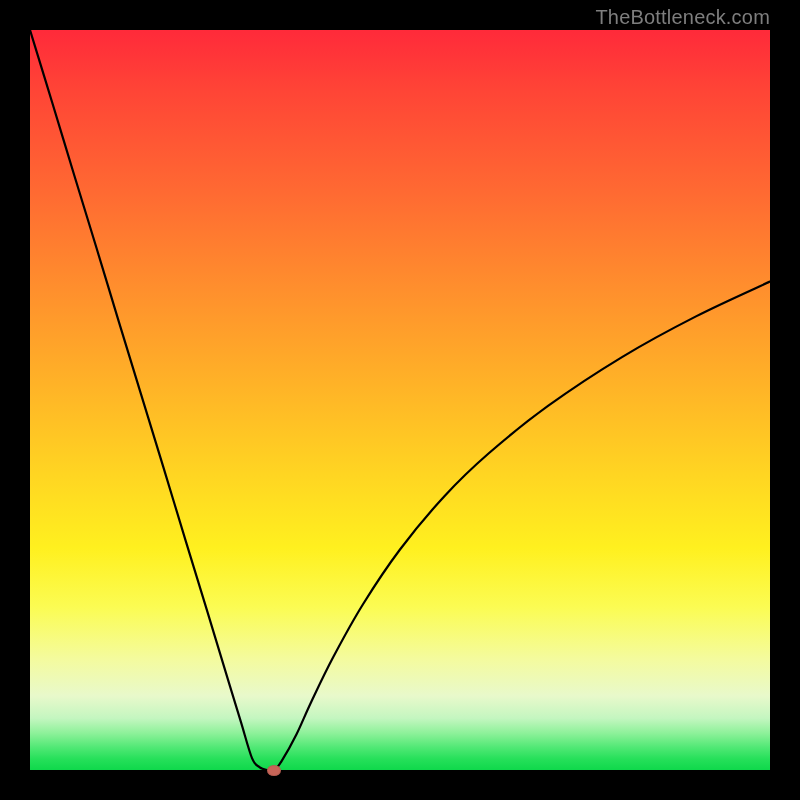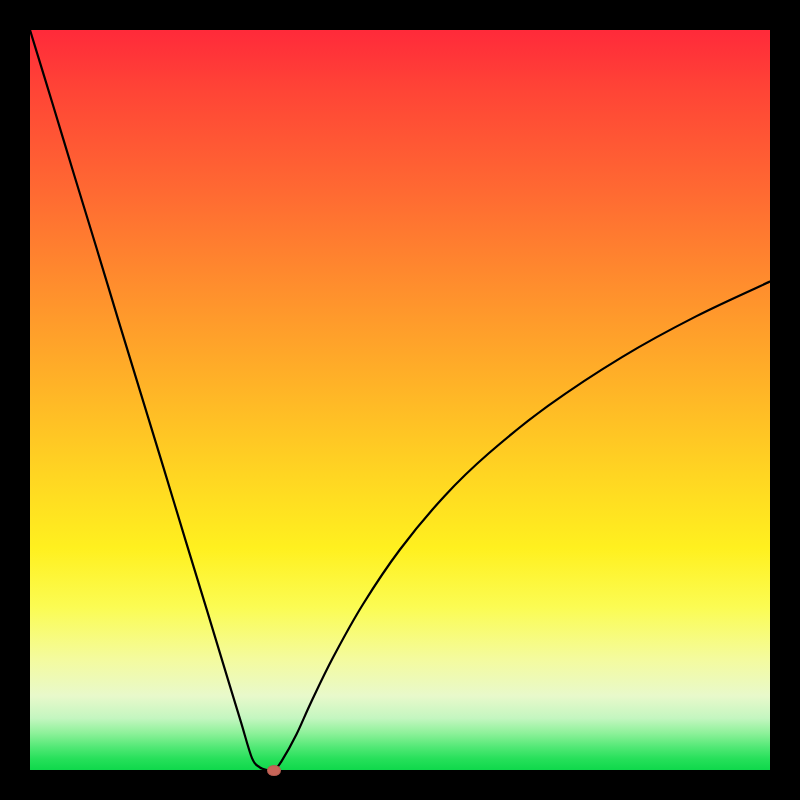--- a/index.html
+++ b/index.html
@@ -65,20 +65,21 @@
     height: 11px;
     border-radius: 50%;
     background: #c76558;
     box-shadow: 0 0 0 1px rgba(0,0,0,0.08) inset;
   }
 </style>
 </head>
 <body>
 
 <div class="frame">
+  <div class="watermark">TheBottleneck.com</div>
 
   <div class="plot-area">
     <svg class="curve" viewBox="0 0 740 740" preserveAspectRatio="none">
       <path id="curve-path" fill="none" stroke-width="2.2" stroke-linejoin="round" stroke-linecap="round" stroke="#000000" d="M 0.00 0.00 C 3.70 12.09, 14.80 48.22, 22.20 72.52 C 29.60 96.82, 37.00 121.48, 44.40 145.78 C 51.80 170.08, 59.20 194.00, 66.60 218.30 C 74.00 242.60, 81.40 267.26, 88.80 291.56 C 96.20 315.86, 103.60 339.91, 111.00 364.08 C 118.40 388.25, 125.80 412.30, 133.20 436.60 C 140.60 460.90, 148.00 485.56, 155.40 509.86 C 162.80 534.16, 170.20 558.08, 177.60 582.38 C 185.00 606.68, 194.25 637.39, 199.80 655.64 C 205.35 673.89, 207.20 679.81, 210.90 691.90 C 214.60 703.99, 218.92 720.64, 222.00 728.16 C 225.08 735.68, 226.93 735.07, 229.40 737.04 C 231.87 739.01, 234.33 739.51, 236.80 740.00 C 239.27 740.49, 241.73 741.48, 244.20 740.00 C 246.67 738.52, 247.90 737.04, 251.60 731.12 C 255.30 725.20, 261.47 714.35, 266.40 704.48 C 271.33 694.61, 275.03 684.87, 281.20 671.92 C 287.37 658.97, 294.77 643.06, 303.40 626.78 C 312.03 610.50, 321.90 592.12, 333.00 574.24 C 344.10 556.36, 356.43 537.49, 370.00 519.48 C 383.57 501.47, 399.60 482.23, 414.40 466.20 C 429.20 450.17, 441.53 438.33, 458.80 423.28 C 476.07 408.23, 495.80 391.95, 518.00 375.92 C 540.20 359.89, 567.33 342.00, 592.00 327.08 C 616.67 312.16, 641.33 298.96, 666.00 286.38 C 690.67 273.80, 727.67 257.40, 740.00 251.60"></path>
     </svg>
     <div class="marker" id="marker" style="background: rgb(199, 101, 88); left: 237.2px; top: 734.5px;"></div>
   </div>
 </div>
 
 </body></html>

